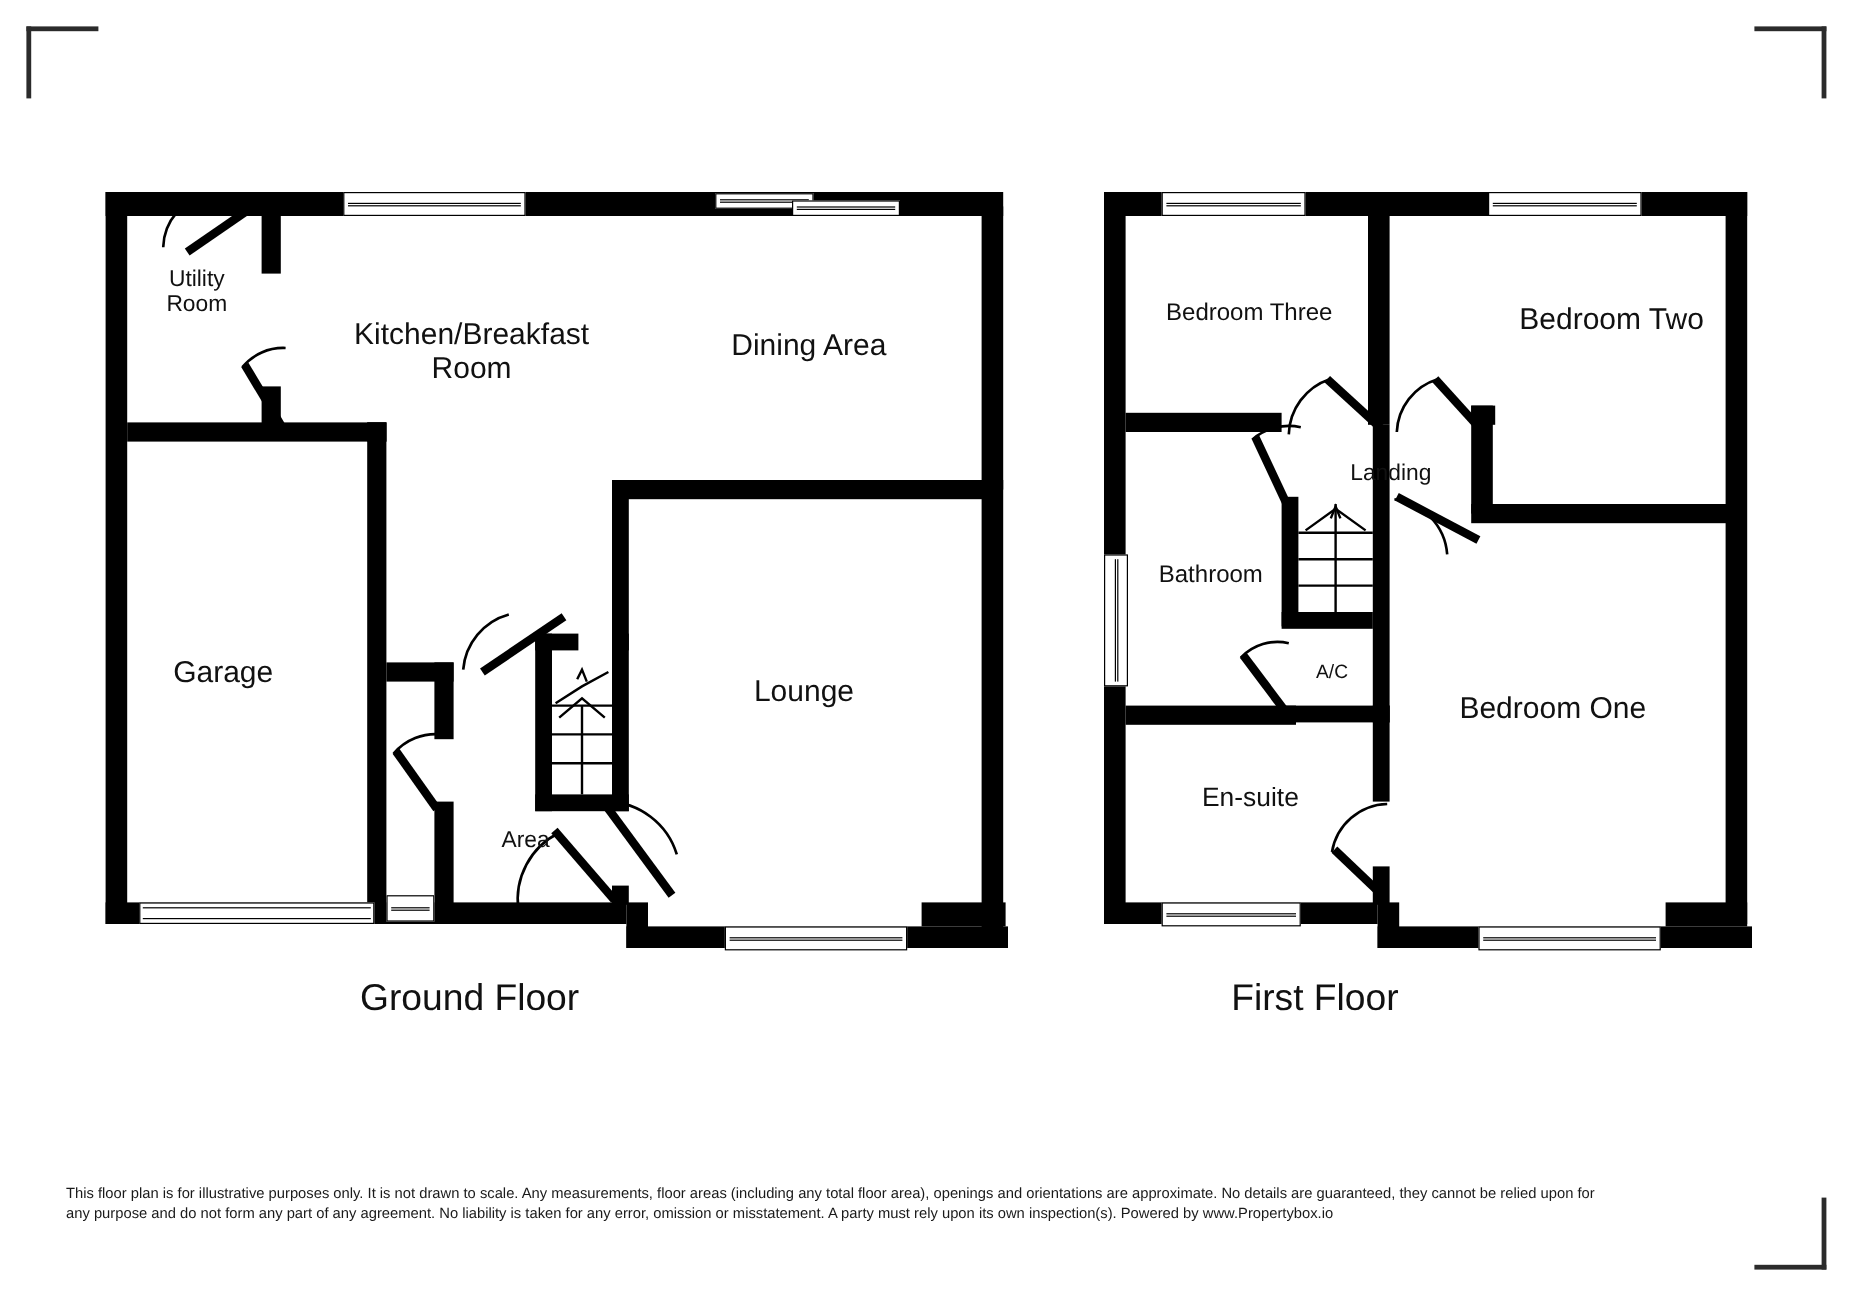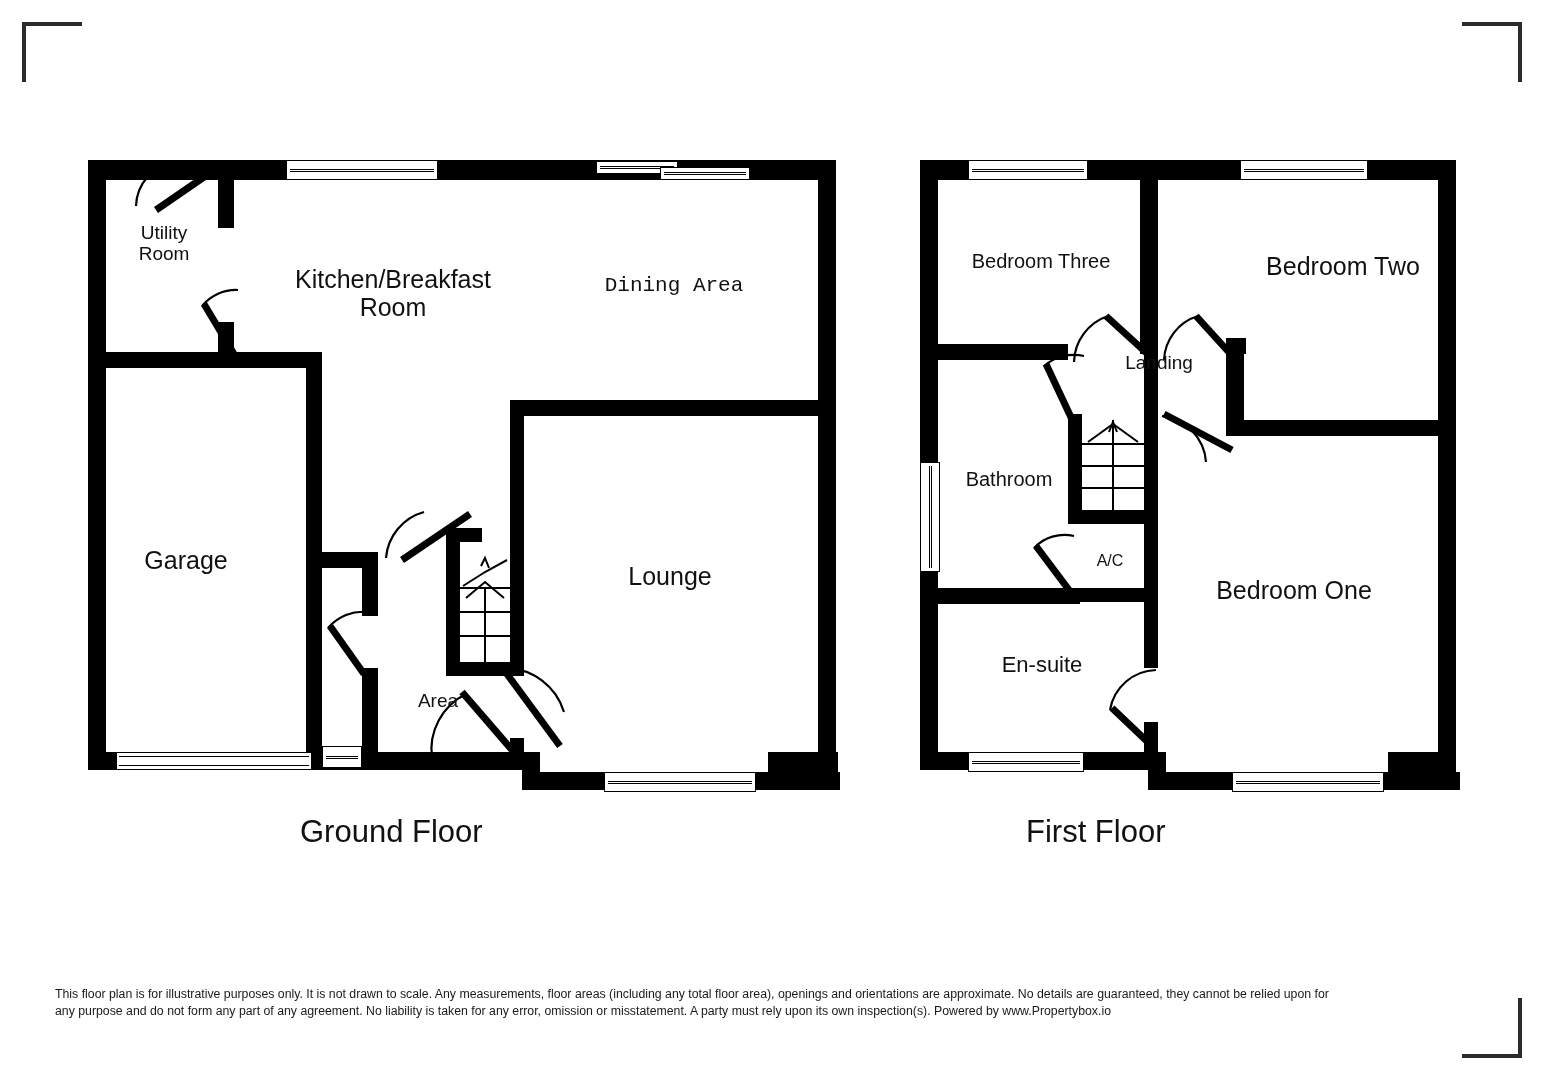--- a/index.html
+++ b/index.html
@@ -152,21 +152,21 @@
       <line x1="25" y1="46" x2="25" y2="120"></line>
       <polyline points="3,44 25,30 47,18"></polyline>
       <polyline points="21,24 25,16 29,26"></polyline>
       <polyline points="6,56 25,40 44,56"></polyline>
     </svg>
 
     <div class="room-label" style="left:106px;top:222px;width:116px;font-size:19px;">Utility
 Room</div>
     <div class="room-label" style="left:248px;top:265px;width:290px;font-size:25px;">Kitchen/Breakfast
 Room</div>
-    <div class="room-label" style="left:556px;top:274px;width:236px;font-size:21px;font-family:Liberation Mono, monospace;">Dining Area</div>
+    <div class="room-label" style="left:556px;top:274px;width:236px;font-size:25px;">Dining Area</div>
     <div class="room-label" style="left:106px;top:546px;width:160px;font-size:25px;">Garage</div>
     <div class="room-label" style="left:570px;top:562px;width:200px;font-size:25px;">Lounge</div>
     <div class="room-label" style="left:390px;top:690px;width:96px;font-size:19px;">Area</div>
 
     <div class="floor-title" style="left:300px;top:814px;width:324px;">Ground Floor</div>
   </div>
 
   <div>
 
     <div class="wall" style="left:920px;  top:160px; width:18px;  height:610px;"></div>
@@ -227,21 +227,21 @@
       <line x1="0" y1="24" x2="62" y2="24"></line>
       <line x1="0" y1="46" x2="62" y2="46"></line>
       <line x1="0" y1="68" x2="62" y2="68"></line>
       <line x1="31" y1="0" x2="31" y2="90"></line>
       <polyline points="6,22 31,4 56,22"></polyline>
       <polyline points="27,12 31,2 35,12"></polyline>
     </svg>
 
     <div class="room-label" style="left:948px;top:250px;width:186px;font-size:20px;">Bedroom Three</div>
     <div class="room-label" style="left:1224px;top:252px;width:238px;font-size:25px;">Bedroom Two</div>
-    <div class="room-label" style="left:1098px;top:352px;width:122px;font-size:19px;">Landing</div>
+    <div class="room-label" style="left:1098px;top:384px;width:122px;font-size:19px;">Landing</div>
     <div class="room-label" style="left:944px;top:468px;width:130px;font-size:20px;">Bathroom</div>
     <div class="room-label" style="left:1082px;top:552px;width:56px;font-size:16px;">A/C</div>
     <div class="room-label" style="left:1180px;top:576px;width:228px;font-size:25px;">Bedroom One</div>
     <div class="room-label" style="left:962px;top:653px;width:160px;font-size:22px;">En-suite</div>
 
     <div class="floor-title" style="left:1026px;top:814px;width:320px;">First Floor</div>
   </div>
 
   <div id="disclaimer">This floor plan is for illustrative purposes only. It is not drawn to scale. Any measurements, floor areas (including any total floor area), openings and orientations are approximate. No details are guaranteed, they cannot be relied upon for any purpose and do not form any part of any agreement. No liability is taken for any error, omission or misstatement. A party must rely upon its own inspection(s). Powered by www.Propertybox.io</div>
 

